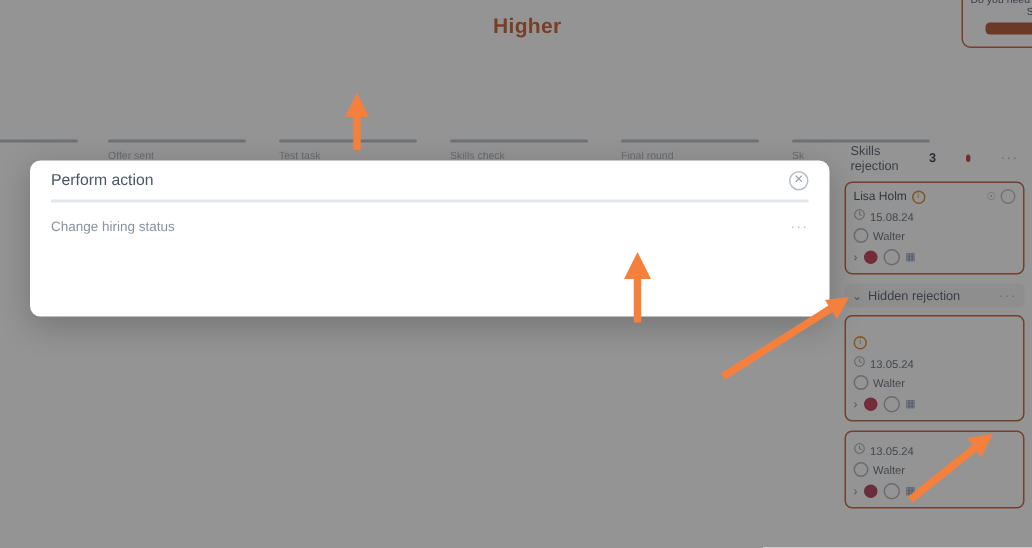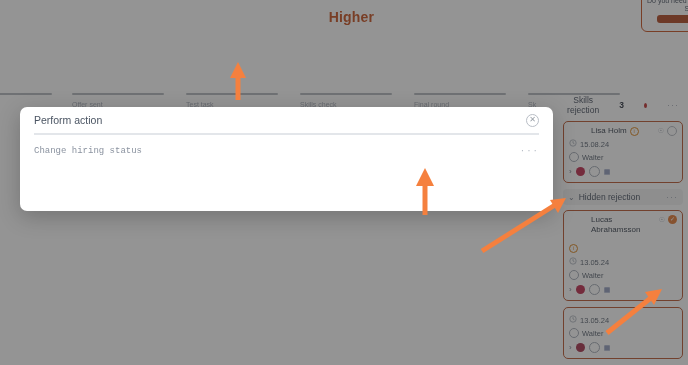--- a/index.html
+++ b/index.html
@@ -35,37 +35,37 @@
 
   .board{position:absolute;left:0;top:75px;width:688px;height:290px;background:#ffffff;}
   .col{position:absolute;top:18px;width:110px;}
   .col .hrule{width:92px;height:2px;background:#6b7280;opacity:.55;border-radius:1px;}
   .col .chead{margin-top:6px;font-size:7px;color:#9ca3af;white-space:nowrap;overflow:hidden;}
 
   
   .rail{position:absolute;left:563px;top:93px;width:120px;}
   .rail-sec-head{
     display:flex;align-items:center;gap:20px;font-size:8.5px;color:#374151;
-    padding:2px 4px;margin-bottom:4px;text-align:center;
+    padding:2px 4px;margin-bottom:4px;
   }
   .rail-sec-head .cnt{font-weight:bold;color:#111827;}
   .reddot{width:5px;height:5px;border-radius:50%;background:#b91c1c;display:inline-block;}
   .dots{margin-left:auto;color:#9ca3af;letter-spacing:1px;font-size:9px;}
   .hidden-head{
     background:#f1f1f2;border-radius:4px;padding:3px 5px;display:flex;align-items:center;
     gap:4px;font-size:8.5px;color:#374151;margin:6px 0 5px 0;
   }
   .chev{font-size:8px;color:#6b7280;}
 
   .cand{
     border:1px solid #b4481d;border-radius:5px;background:#ffffff;
     padding:4px 5px 5px 5px;margin-bottom:6px;position:relative;
   }
   .cand-top{display:flex;align-items:flex-start;gap:3px;}
-  .cand-name{font-size:8px;color:#1f2937;line-height:1.25;margin-left:22px;}
+  .cand-name{font-size:8px;color:#1f2937;line-height:1.25;}
   .i-circle{
     width:7px;height:7px;border-radius:50%;border:1px solid #d97706;color:#d97706;
     font-size:5.5px;line-height:6px;text-align:center;display:inline-block;flex:none;margin-top:1px;
   }
   .cand-actions{margin-left:auto;display:flex;align-items:center;gap:3px;flex:none;}
   .pin{font-size:7px;color:#9ca3af;}
   .circ-empty{width:8px;height:8px;border-radius:50%;border:1px solid #b0b4bb;display:inline-block;}
   .circ-check{
     width:9px;height:9px;border-radius:50%;background:#e06d1f;color:#fff;font-size:6px;
     line-height:9px;text-align:center;display:inline-block;
@@ -103,21 +103,21 @@
     margin-left:auto;width:11px;height:11px;border-radius:50%;border:1px solid #b9bec6;
     color:#9aa0a8;font-size:8px;line-height:10px;text-align:center;cursor:pointer;
   }
   .m-actions{display:flex;align-items:center;gap:9px;height:46px;}
   .abtn{
     flex:1;height:20px;border-radius:10px;border:1px solid #cbd2dc;background:#ffffff;
     color:#4b5563;font-size:9px;display:flex;align-items:center;justify-content:center;
     cursor:pointer;box-sizing:border-box;font-family:inherit;
   }
   .abtn.active{background:#4a5568;border-color:#4a5568;color:#ffffff;font-weight:bold;}
-  .m-foot{height:31px;display:flex;align-items:center;border-top:1px solid #e3e6ea;font-family:Liberation Mono, monospace;}
+  .m-foot{height:31px;display:flex;align-items:center;border-top:1px solid #e3e6ea;}
   .m-foot-label{font-size:9px;color:#8b93a0;}
   .m-foot .dots{color:#b7bdc6;}
 
   
   .ann{position:absolute;pointer-events:none;}
 </style>
 </head>
 <body>
 
 <div id="app">
@@ -225,27 +225,20 @@
         </div>
       </div>
 
       <div class="hidden-head">
         <span class="chev">⌄</span>
         <span>Hidden rejection</span>
         <span class="dots">···</span>
       </div>
 
       <div class="cand">
-        <div class="cand-top">
-          <span class="cand-name">Lucas Abrahamsson</span>
-          <span class="cand-actions">
-            <span class="pin">☉</span>
-            <span class="circ-check">✓</span>
-          </span>
-        </div>
         <div style="margin-top:1px">
           <span class="i-circle">i</span>
         </div>
         <div class="cand-row">
           <span>
             <svg width="8" height="8" viewBox="0 0 10 10" stroke="#9ca3af" fill="none" stroke-width="1">
                 <circle cx="5" cy="5" r="4"></circle>
                 <path d="M5 2.6V5l1.8 1"></path>
               </svg>
           </span>

